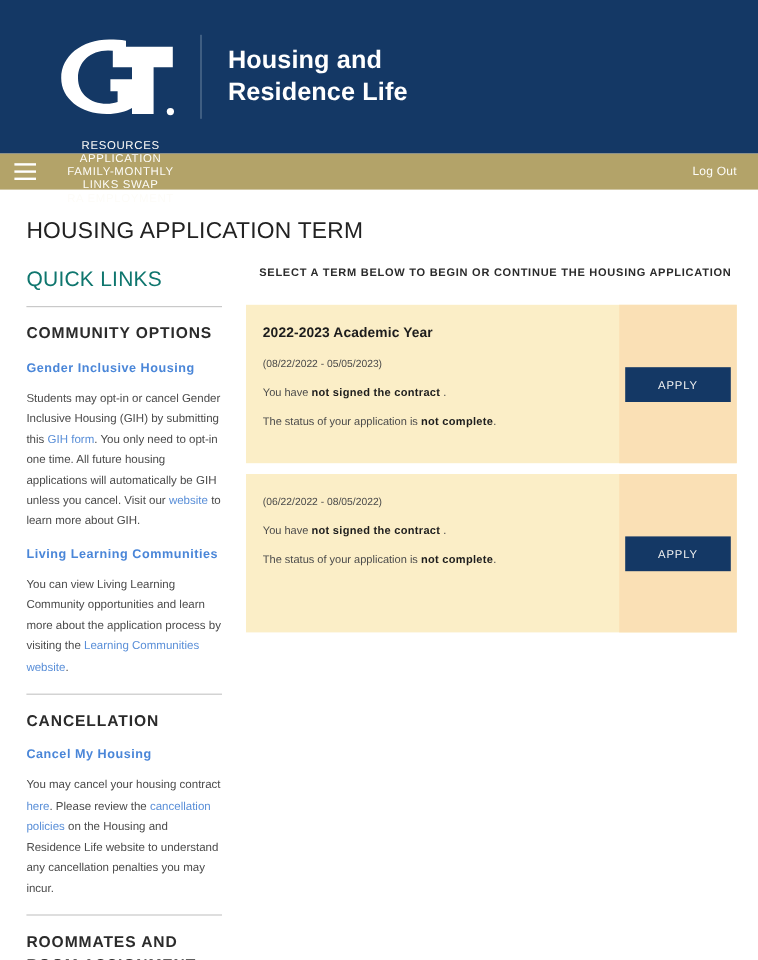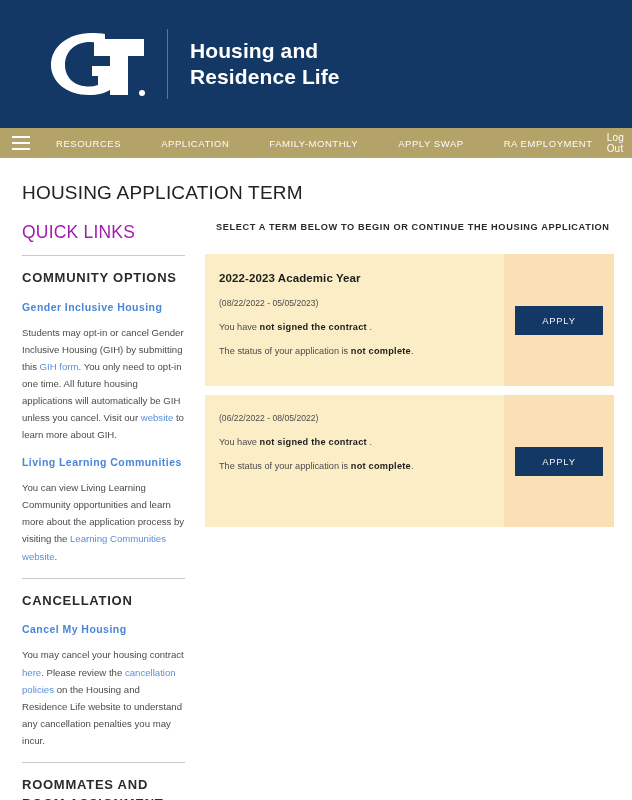--- a/index.html
+++ b/index.html
@@ -30,40 +30,40 @@
   
   .navbar{
     height:30px;background:#b3a369;display:flex;align-items:center;
     padding:0 14px 0 8px;box-sizing:border-box;position:relative;
   }
   .hamburger{
     width:18px;height:14px;display:flex;flex-direction:column;
     justify-content:space-between;margin:0 12px 0 4px;cursor:pointer;flex:none;
   }
   .hamburger i{display:block;height:2px;background:#fff;border-radius:0;}
-  .nav-items{display:flex;align-items:center;gap:12px;}
+  .nav-items{display:flex;align-items:center;gap:0;flex-direction:column;}
   .nav-item{
     color:#fdfcf8;font-size:9.5px;letter-spacing:.55px;
     padding:0 14px;white-space:nowrap;cursor:pointer;text-decoration:none;
   }
   .nav-spacer{flex:1;}
   .logout{
     color:#fdfcf8;font-size:10px;letter-spacing:.2px;cursor:pointer;
     padding-right:4px;text-decoration:none;
   }
   
   .page-title{
     font-size:19px;color:#222;letter-spacing:.2px;
     padding:24px 0 0 22px;font-weight:400;
   }
   .content{display:flex;padding:18px 18px 0 22px;box-sizing:border-box;}
   
   .sidebar{width:175px;flex:none;padding-right:12px;box-sizing:border-box;}
   .quick-links-title{
-    font-size:17.5px;color:#a21caf;letter-spacing:.2px;font-weight:400;
+    font-size:17.5px;color:#0f766e;letter-spacing:.2px;font-weight:400;
     margin:0 0 12px 0;
   }
   .hr{height:1px;background:#c9c9c9;margin:10px 0 13px 0;}
   .section-head{
     font-size:13px;color:#2b2b2b;letter-spacing:.75px;font-weight:600;
     margin-bottom:13px;line-height:1.45;
   }
   .link-head{
     font-size:10.5px;color:#4a86d8;letter-spacing:.45px;font-weight:600;
     margin-bottom:11px;cursor:pointer;
@@ -84,21 +84,21 @@
   .term-body{flex:1;padding:18px 0 16px 14px;box-sizing:border-box;}
   .term-name{
     font-size:11.5px;color:#1d1d1d;font-weight:600;letter-spacing:.1px;
     margin:0 0 14px 0;
   }
   .term-dates{font-size:8.6px;color:#4b4b4b;margin:0 0 14px 0;}
   .term-line{font-size:9.2px;color:#4b4b4b;margin:0 0 14px 0;}
   .term-line b{color:#1d1d1d;font-weight:700;letter-spacing:.25px;}
   .term-line:last-child{margin-bottom:0;}
   .term-action{
-    width:110px;flex:none;background:#fae0b5;
+    width:98px;flex:none;background:#fae0b5;
     display:flex;align-items:center;justify-content:center;margin-left:29px;
   }
   .apply-btn{
     background:#143865;color:#f2f2f2;border:none;
     font-family:"Liberation Sans", sans-serif;
     font-size:9.4px;letter-spacing:.75px;
     padding:9px 0;width:88px;cursor:pointer;text-align:center;
   }
 </style>
 </head>
@@ -122,21 +122,21 @@
 <div class="navbar">
   <div class="hamburger">
     <i></i>
       <i></i>
       <i></i>
   </div>
   <div class="nav-items">
     <a class="nav-item">RESOURCES</a>
     <a class="nav-item">APPLICATION</a>
     <a class="nav-item">FAMILY-MONTHLY</a>
-    <a class="nav-item">APPLY SWAP</a>
+    <a class="nav-item">LINKS SWAP</a>
     <a class="nav-item">RA EMPLOYMENT</a>
   </div>
   <div class="nav-spacer"></div>
   <a class="logout">Log Out</a>
 </div>
 
 <div class="page-title">HOUSING APPLICATION TERM</div>
 
 <div class="content">
 

